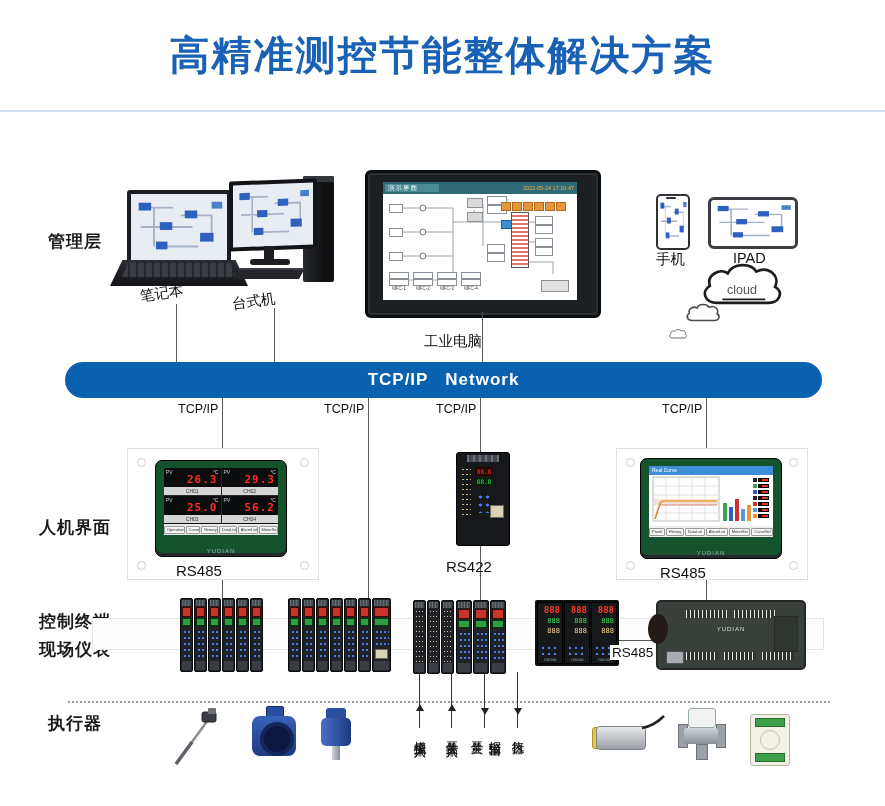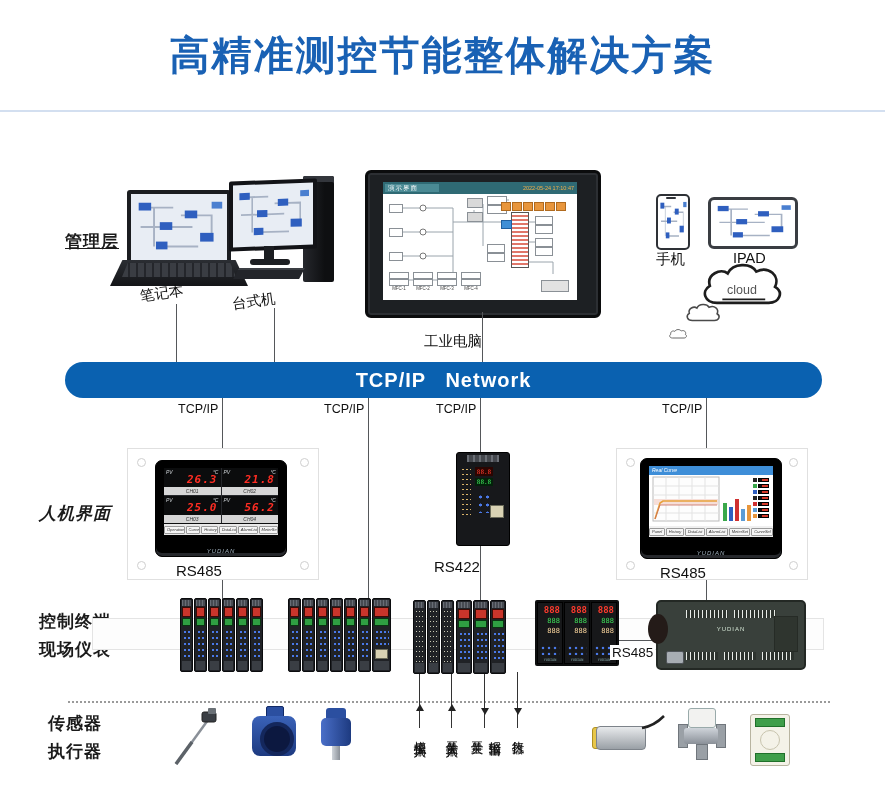--- a/index.html
+++ b/index.html
@@ -16,21 +16,21 @@
   .rowlabel{font-size:17px;font-weight:600;letter-spacing:1px;color:#1b1b1b;line-height:28px;text-align:center;width:110px;}
 
   
   .vline{width:1px;background:#55575a;}
   .hline{height:1px;background:#55575a;}
   .rail{left:92px;top:618px;width:730px;height:30px;border:1px solid #e4e4e4;background:#fdfdfd;}
   .dotted-sep{left:68px;top:701px;width:762px;border-top:2px dotted #9a9a9a;}
 
   .tcp-bar{left:65px;top:362px;width:757px;height:36px;border-radius:18px;background:#0a61b0;
            display:flex;align-items:center;justify-content:center;z-index:6;}
-  .tcp-bar span{color:#fff;font-weight:bold;font-size:20px;letter-spacing:1px;white-space:pre;}
+  .tcp-bar span{color:#fff;font-weight:bold;font-size:17px;letter-spacing:1px;white-space:pre;}
   .tcp-small{font-size:12.5px;color:#111;width:40px;text-align:right;z-index:5;}
   .bus-label{font-size:15px;color:#111;z-index:5;font-weight:500;}
 
   
   .laptop-screen{left:127px;top:190px;width:96px;height:68px;background:#e8edf4;border:4px solid #1b1d20;border-radius:3px;}
   .laptop-base{left:110px;top:260px;width:138px;height:26px;background:linear-gradient(#2b2e33,#141518);
                clip-path:polygon(9% 0,91% 0,100% 100%,0 100%);}
   .laptop-keys{left:122px;top:263px;width:114px;height:14px;
                background:repeating-linear-gradient(90deg,#3a3d43 0 6px,#24262b 6px 8px);
                clip-path:polygon(5% 0,95% 0,100% 100%,0 100%);}
@@ -63,21 +63,21 @@
 
   
   .phone{left:656px;top:194px;width:30px;height:52px;border:2px solid #2e3136;border-radius:5px;background:#fff;overflow:hidden;}
   .phone-notch{position:absolute;left:8px;top:1px;width:10px;height:2px;background:#2e3136;border-radius:1px;}
   .ipad{left:708px;top:197px;width:84px;height:46px;border:3px solid #3a3d42;border-radius:6px;background:#fff;overflow:hidden;}
   .cloud-text{font-size:14px;fill:#555;font-family:"Liberation Sans",sans-serif;}
 
   
   .card{background:#fff;border:1px solid #e0e0e0;z-index:3;}
   .hole{position:absolute;width:7px;height:7px;border:1px solid #cfcfcf;border-radius:50%;}
-  .hmi{background:#000000;border:1px solid #000;border-radius:7px;z-index:4;box-shadow:inset 0 -3px 0 #26282c;font-style:italic;}
+  .hmi{background:#14532d;border:1px solid #000;border-radius:7px;z-index:4;box-shadow:inset 0 -3px 0 #26282c;}
   .hmi-screen{position:absolute;left:8px;top:7px;right:8px;background:#0c0d0e;}
   .hmi-chin{position:absolute;left:0;bottom:2px;width:100%;text-align:center;font-size:6px;color:#9fb0bd;letter-spacing:1px;}
   .cellgrid{position:absolute;left:0;top:0;width:100%;display:grid;grid-template-columns:1fr 1fr;gap:1px;background:#26282c;}
   .cell{background:#0b0c0d;position:relative;height:27px;}
   .cell .pv{position:absolute;left:2px;top:1px;font-size:5px;color:#cfd4d8;}
   .cell .unit{position:absolute;right:2px;top:1px;font-size:5px;color:#cfd4d8;}
   .cell .val{position:absolute;right:3px;top:5px;font-size:11px;font-weight:bold;color:#ff2d23;
              font-family:"DejaVu Sans Mono",monospace;letter-spacing:1px;}
   .cell .chname{position:absolute;left:0;bottom:0;width:100%;height:8px;background:#d6d6d6;
                 font-size:5px;color:#333;text-align:center;line-height:8px;}
@@ -164,32 +164,31 @@
   .iso-term{position:absolute;left:4px;width:28px;height:7px;background:#3f9e4a;border:1px solid #20702a;}
 </style>
 </head>
 <body>
 
 <div id="stage">
 
   <div class="abs page-title">高精准测控节能整体解决方案</div>
   <div class="abs title-rule"></div>
 
-  <div class="abs rowlabel" style="left:37px;top:228px;text-decoration:underline;">
+  <div class="abs rowlabel" style="left:20px;top:228px;">
     <div>管理层</div>
   </div>
-  <div class="abs rowlabel" style="left:20px;top:500px;font-style:italic;">
+  <div class="abs rowlabel" style="left:20px;top:514px;">
     <div>人机界面</div>
   </div>
   <div class="abs rowlabel" style="left:20px;top:608px;">
     <div>控制终端</div>
     <div>现场仪表</div>
   </div>
   <div class="abs rowlabel" style="left:20px;top:710px;">
-    <div>传感器</div>
     <div>执行器</div>
   </div>
 
   <div class="abs laptop-screen">
       <svg viewBox="0 0 100 70" preserveAspectRatio="none" style="position:absolute;inset:0;width:100%;height:100%;">
         <path d="M10 14 H44 M10 34 H64 M24 14 V54 M52 22 H84 V44 M36 54 H70" stroke="#a7b2c4" stroke-width="2" fill="none"></path>
         <g fill="#2f5fbf">
           <rect x="8" y="9" width="13" height="8"></rect>
           <rect x="30" y="29" width="13" height="8"></rect>
           <rect x="56" y="17" width="13" height="8"></rect>
@@ -348,21 +347,21 @@
       <div class="cellgrid">
         <div class="cell">
           <span class="pv">PV</span>
           <span class="unit">°C</span>
           <span class="val">26.3</span>
           <span class="chname">CH01</span>
         </div>
         <div class="cell">
           <span class="pv">PV</span>
           <span class="unit">°C</span>
-          <span class="val">21.8</span>
+          <span class="val">29.3</span>
           <span class="chname">CH02</span>
         </div>
         <div class="cell">
           <span class="pv">PV</span>
           <span class="unit">°C</span>
           <span class="val">25.0</span>
           <span class="chname">CH03</span>
         </div>
         <div class="cell">
           <span class="pv">PV</span>
@@ -387,21 +386,21 @@
 
   <div class="abs comm-dev">
     <div class="comm-cap"></div>
     <div class="comm-led"></div>
     <div class="comm-red">88.8</div>
     <div class="comm-grn">88.8</div>
     <div class="comm-btns"></div>
     <div class="rj45-port"></div>
   </div>
   <div class="abs vline" style="left:480px;top:544px;height:56px;"></div>
-  <div class="abs bus-label" style="left:434px;top:558px;">RS422</div>
+  <div class="abs bus-label" style="left:446px;top:558px;">RS422</div>
 
   <div class="abs card" style="left:616px;top:448px;width:190px;height:130px;">
     <div class="hole" style="left:9px;top:9px;"></div>
     <div class="hole" style="right:9px;top:9px;"></div>
     <div class="hole" style="left:9px;bottom:9px;"></div>
     <div class="hole" style="right:9px;bottom:9px;"></div>
   </div>
   <div class="abs hmi" style="left:640px;top:458px;width:140px;height:99px;">
     <div class="hmi-screen" style="height:71px;background:#fff;">
       <div class="rhmi-title">Real Curve</div>

